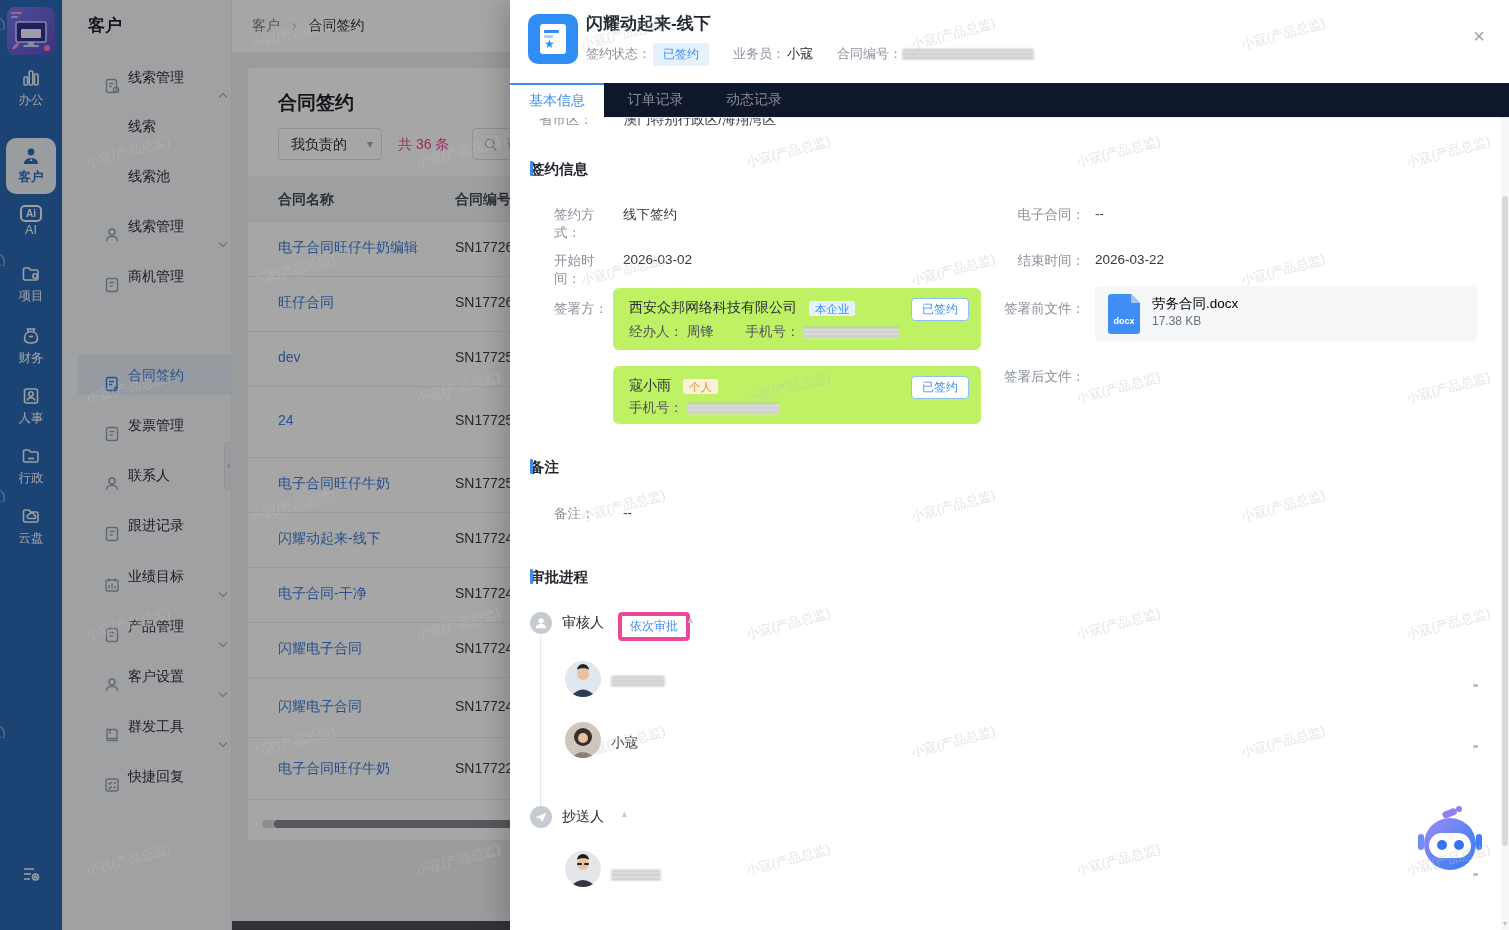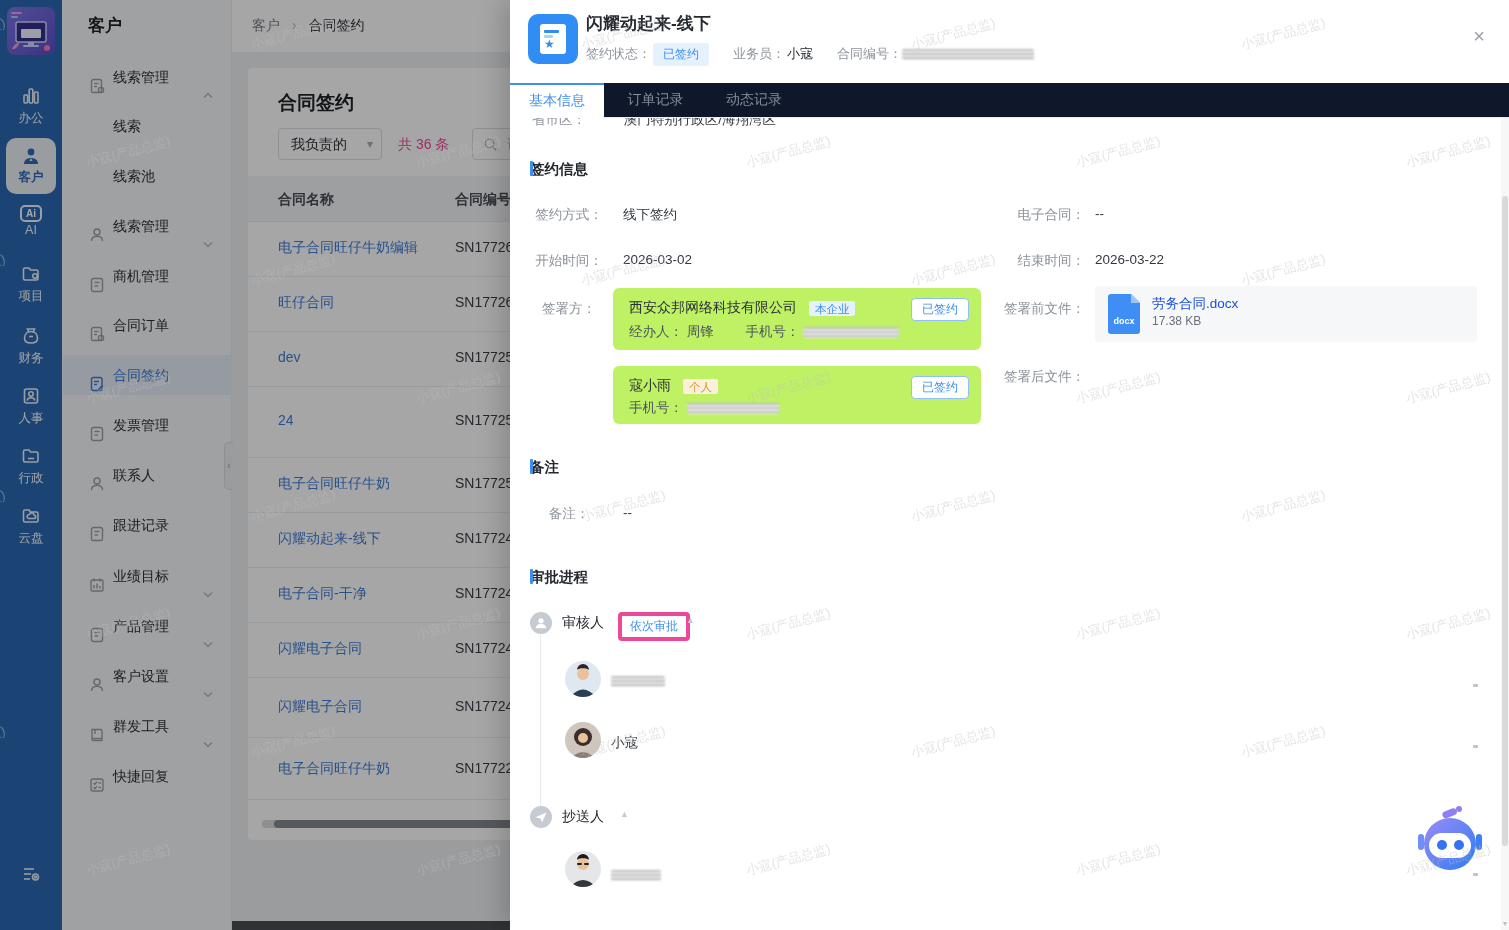--- a/index.html
+++ b/index.html
@@ -13,21 +13,21 @@
   .rail-item .ri{display:block;height:22px;margin:0 auto 2px;}
   .rail-item svg{width:20px;height:20px;stroke:rgba(255,255,255,.92);fill:none;stroke-width:1.6;}
   .rail-sel{position:absolute;left:6px;top:138px;width:50px;height:56px;background:#edf1f6;border-radius:10px;text-align:center;color:#2f6bb7;font-size:12.5px;font-weight:bold;cursor:pointer;padding-top:8px;}
   .rail-sel svg{width:20px;height:20px;fill:#2f6bb7;stroke:none;}
   .ai-box{width:22px;height:17px;border:2px solid rgba(255,255,255,.92);border-radius:5px;margin:2px auto 1px;font-size:10px;line-height:14px;color:#fff;font-weight:bold;}
   .rail-bottom{position:absolute;left:0;top:864px;width:62px;text-align:center;cursor:pointer;}
 
   
   .sidebar{position:absolute;left:62px;top:0;width:170px;height:930px;background:#f6f7f9;border-right:1px solid #e8eaed;z-index:1;}
   .sb-title{position:absolute;left:26px;top:14px;font-size:17px;font-weight:bold;color:#1f2329;}
-  .sb-item{position:absolute;left:1px;width:170px;height:40px;line-height:40px;font-size:14px;color:#2d3138;cursor:pointer;}
+  .sb-item{position:absolute;left:16px;width:170px;height:40px;line-height:40px;font-size:14px;color:#2d3138;cursor:pointer;}
   .sb-item .lab{position:absolute;left:50px;}
   .sb-item.child .lab{left:50px;}
   .sb-item .sic{position:absolute;left:26px;top:12px;width:16px;height:16px;}
   .sb-item .sic svg{width:16px;height:16px;stroke:#9aa0ab;fill:none;stroke-width:1.4;}
   .sb-item .chev{position:absolute;right:20px;top:17px;width:10px;height:7px;}
   .sb-item .chev svg{width:10px;height:7px;stroke:#b4b8bf;fill:none;stroke-width:1.4;}
   .sb-item.selected{background:#e7eef8;}
   .sb-item.selected .lab{color:#3a7bd5;}
   .sb-item.selected .sic svg{stroke:#3a7bd5;}
   .collapse-handle{position:absolute;left:224px;top:442px;width:9px;height:48px;background:#ecee f1;background:#eceef1;border:1px solid #dcdee3;border-right:none;border-radius:5px 0 0 5px;z-index:2;color:#9aa0ab;font-size:10px;line-height:46px;text-align:center;cursor:pointer;}
@@ -69,36 +69,36 @@
   .d-meta{position:absolute;left:76px;top:43px;height:22px;font-size:13px;color:#8d939b;display:flex;align-items:center;}
   .d-meta .grp{margin-right:24px;display:flex;align-items:center;}
   .d-meta .val{color:#24292f;margin-left:2px;}
   .badge-signed{background:#e6f1fe;color:#3e8ef0;font-size:12px;padding:3px 10px;border-radius:3px;margin-left:2px;}
   .redacted{display:inline-block;height:11px;border-radius:2px;vertical-align:middle;background:repeating-linear-gradient(180deg,#bdbdbd 0 2px,#efefef 2px 4px);filter:blur(1px);}
   .d-tabs{position:absolute;left:0;top:83px;right:0;height:35px;background:#0f172a;border-bottom:1px solid #e8ebf0;}
   .d-tab{display:inline-block;height:35px;line-height:33px;padding:0 19px;font-size:14px;color:#878d96;cursor:pointer;vertical-align:top;}
   .d-tab.active{background:#fff;color:#3e8ef0;border-top:2px solid #3e8ef0;line-height:31px;}
   .d-body{position:absolute;left:0;top:118px;right:8px;bottom:0;overflow:hidden;font-size:13.5px;}
   .fv{color:#33383f;}
-  .lab-c1{position:absolute;left:15px;width:88px;text-align:center;color:#8d939b;}
+  .lab-c1{position:absolute;left:15px;width:88px;text-align:left;color:#8d939b;padding-left:29px;}
   .val-c1{position:absolute;left:113px;color:#33383f;}
   .lab-c2{position:absolute;left:480px;width:95px;text-align:right;color:#8d939b;}
   .val-c2{position:absolute;left:585px;color:#33383f;}
   .sect{position:absolute;left:20px;font-size:14.5px;font-weight:bold;color:#24292f;}
   .sect:before{content:"";position:absolute;left:0;top:1px;width:3px;height:15px;background:#3e8ef0;border-radius:1px;}
   .clip-row{position:absolute;left:0;top:-7px;}
   .signer-card{position:absolute;left:103px;width:368px;background:#bef264;border-radius:6px;}
   .signer-card .nm{position:absolute;left:16px;top:11px;font-size:14px;color:#2a2f36;}
   .tag-ent{background:#e6f1fe;color:#3e8ef0;font-size:11.5px;padding:1.5px 6px;border-radius:2px;margin-left:8px;}
   .tag-ind{background:#fcf0dd;color:#d9952e;font-size:11.5px;padding:1.5px 6px;border-radius:2px;margin-left:8px;}
   .pill-signed{position:absolute;right:12px;top:10px;border:1px solid #8fc0f7;color:#3e8ef0;background:#fff;font-size:12px;padding:2px 10px;border-radius:4px;}
   .signer-card .ln2{position:absolute;left:16px;font-size:13.5px;color:#4d535b;}
   .file-card{position:absolute;left:585px;top:168px;width:382px;height:56px;background:#f6f7f9;border-radius:4px;cursor:pointer;}
   .docx-ic{position:absolute;left:13px;top:8px;width:32px;height:40px;}
-  .file-card .fn{position:absolute;left:57px;top:9px;font-size:13.5px;color:#1d4ed8;}
+  .file-card .fn{position:absolute;left:57px;top:9px;font-size:13.5px;color:#000000;}
   .file-card .fs{position:absolute;left:57px;top:28px;font-size:12px;color:#6a7078;}
   .node-circle{position:absolute;left:20px;width:22px;height:22px;border-radius:50%;background:#c6cad1;}
   .node-circle svg{position:absolute;left:4px;top:4px;width:14px;height:14px;}
   .node-lab{position:absolute;left:52px;font-size:14px;color:#2a2f36;}
   .tag-mode{border:4px solid #ec4899;color:#3e8ef0;font-size:12px;padding:2px 8px;border-radius:4px;margin-left:10px;}
   .tri{color:#c6cad1;font-size:9px;margin-left:10px;cursor:pointer;}
   .vline{position:absolute;left:30px;top:517px;height:171px;border-left:1px solid #e5e8ec;}
   .appr-avatar{position:absolute;left:55px;width:36px;height:36px;border-radius:50%;overflow:hidden;}
   .appr-name{position:absolute;left:101px;font-size:13.5px;color:#33383f;}
   .rdot{position:absolute;left:963px;width:5px;height:3px;background:#c2c2c2;border-radius:1px;}
@@ -221,21 +221,21 @@
         <rect x="4" y="9" width="7" height="2" rx="1" fill="#9ad5ff"></rect>
         <rect x="9" y="15" width="30" height="20" rx="2" fill="#342e8f" stroke="#cfd4ff" stroke-width="1.5"></rect>
         <rect x="14" y="22" width="20" height="9" rx="1" fill="#f2f3ff"></rect>
         <rect x="21" y="35" width="6" height="3" fill="#cfd4ff"></rect>
         <rect x="16" y="38" width="16" height="2" rx="1" fill="#cfd4ff"></rect>
         <circle cx="40" cy="41" r="3" fill="#ff7bb0"></circle>
         <path d="M5 42c2-5 5-6 7-6-1 4-3 6-7 6z" fill="#ff9ad5"></path>
       </svg>
     </div>
 
-    <div class="rail-item" style="top:86px">
+    <div class="rail-item" style="top:68px">
       <span class="ri"><svg>
             <use href="#r-bars"></use>
           </svg></span>
       <span>办公</span>
     </div>
     <div class="rail-sel">
       <svg>
           <use href="#r-person-fill"></use>
         </svg><br>
       <span>客户</span>
@@ -306,26 +306,20 @@
       <span class="lab">线索管理</span>
       <span class="chev"><svg>
             <use href="#chev-down"></use>
           </svg></span>
     </div>
     <div class="sb-item" style="top:256px">
       <span class="sic"><svg>
             <use href="#i-doc"></use>
           </svg></span>
       <span class="lab">商机管理</span>
-    </div>
-    <div class="sb-item" style="top:305px">
-      <span class="sic"><svg>
-            <use href="#i-doc-badge"></use>
-          </svg></span>
-      <span class="lab">合同订单</span>
     </div>
     <div class="sb-item selected" style="top:355px">
       <span class="sic"><svg>
             <use href="#i-doc-pen"></use>
           </svg></span>
       <span class="lab">合同签约</span>
     </div>
     <div class="sb-item" style="top:405px">
       <span class="sic"><svg>
             <use href="#i-doc"></use>

